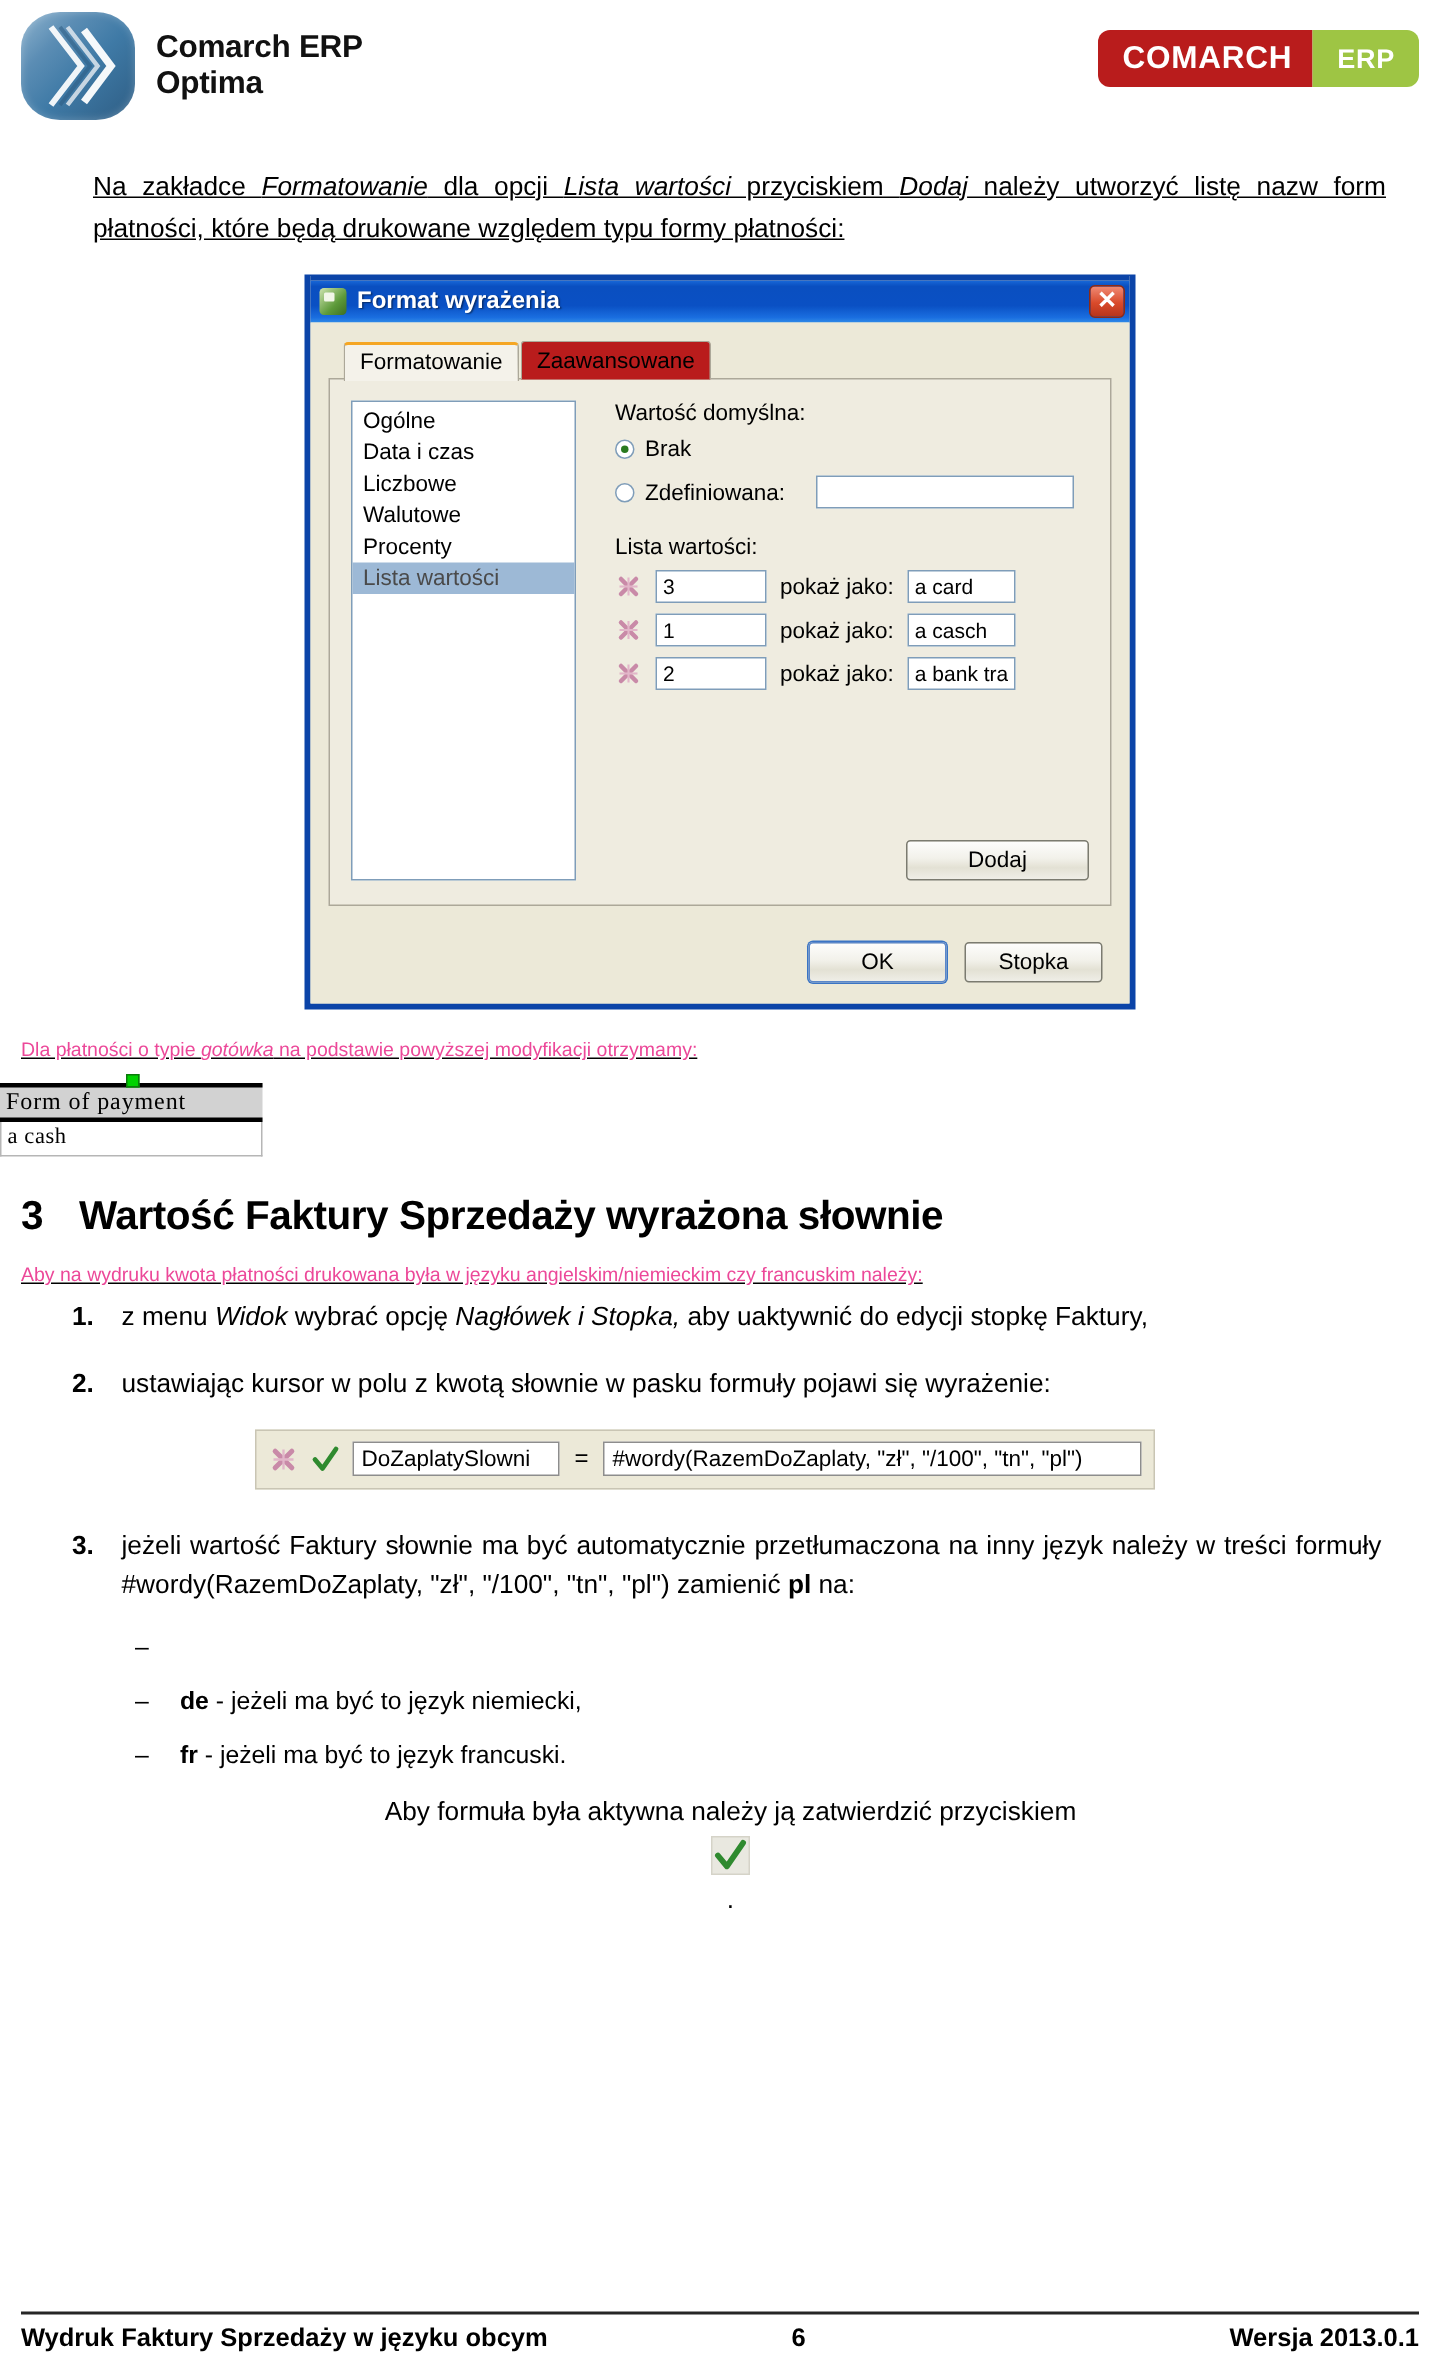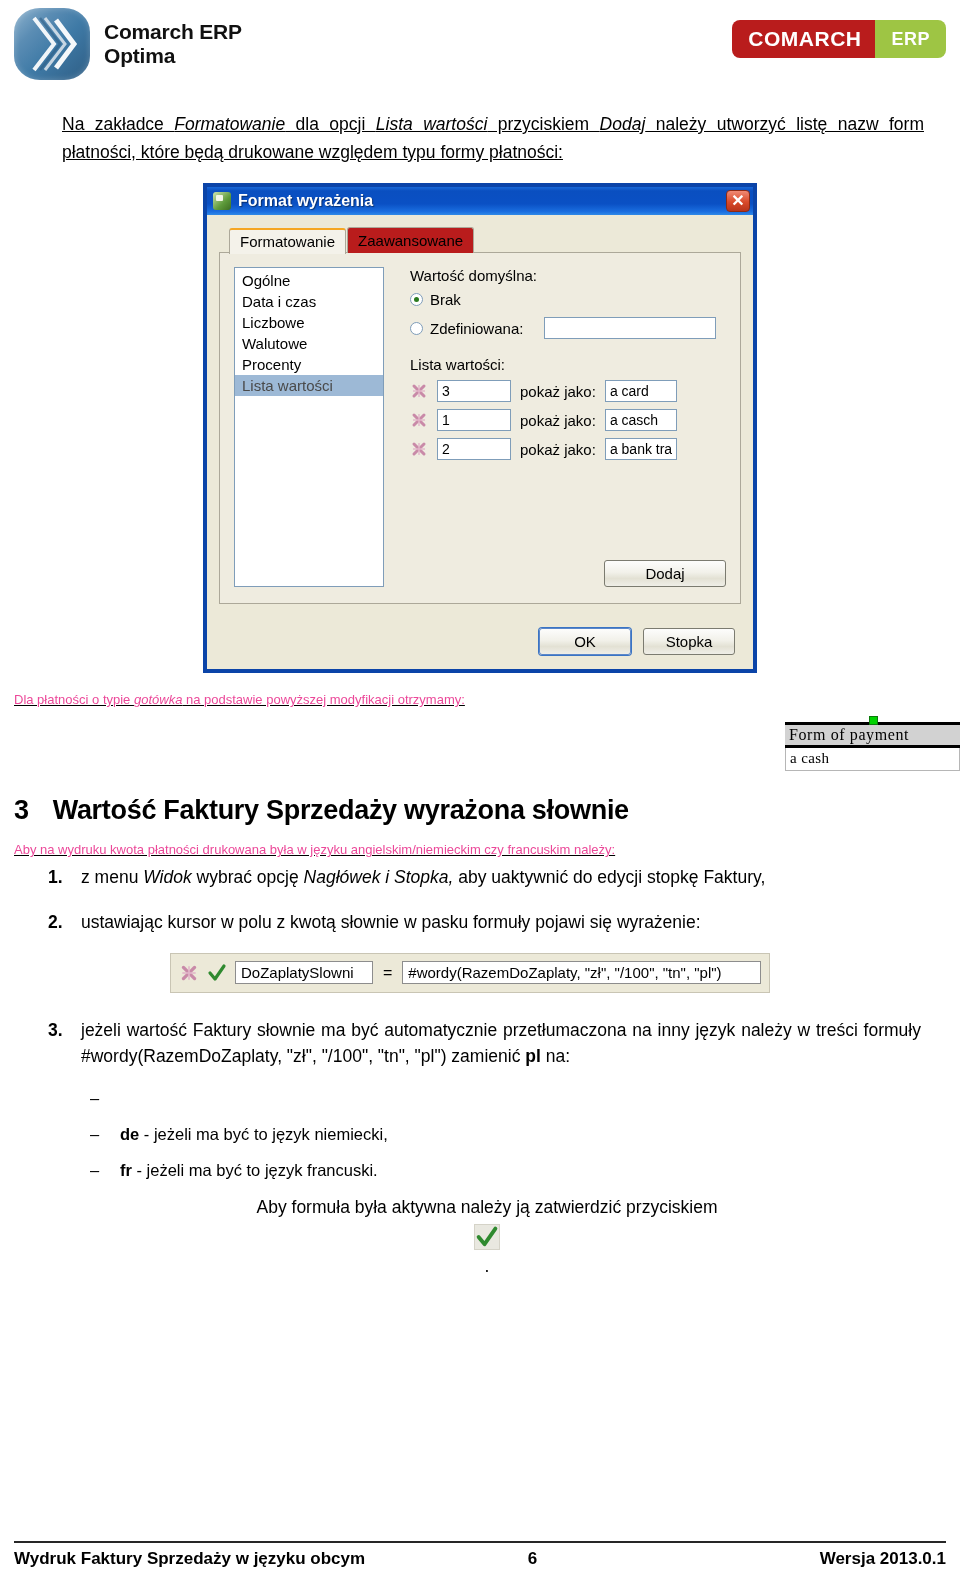--- a/index.html
+++ b/index.html
@@ -242,21 +242,21 @@
   .btn-dodaj { width: 122px; }
   .dialog-footer {
     display: flex; justify-content: flex-end; gap: 12px;
     padding: 12px 18px 14px 0;
     background: #ece9d8;
   }
   .btn-ok { width: 92px; box-shadow: 0 0 0 1px #3a74c4; border-color:#5b87c9; }
   .btn-anuluj { width: 92px; }
 
   
-  .shot-center { display: flex; justify-content: flex-end; }
+  .shot-center { display: flex; justify-content: flex-start; }
 
   .fop-shot {
     position: relative;
     width: 175px;
     font-family: "Liberation Serif", serif;
     margin-top: 8px;
   }
   .fop-header {
     border-top: 3px solid #000;
     border-bottom: 3px solid #000;

